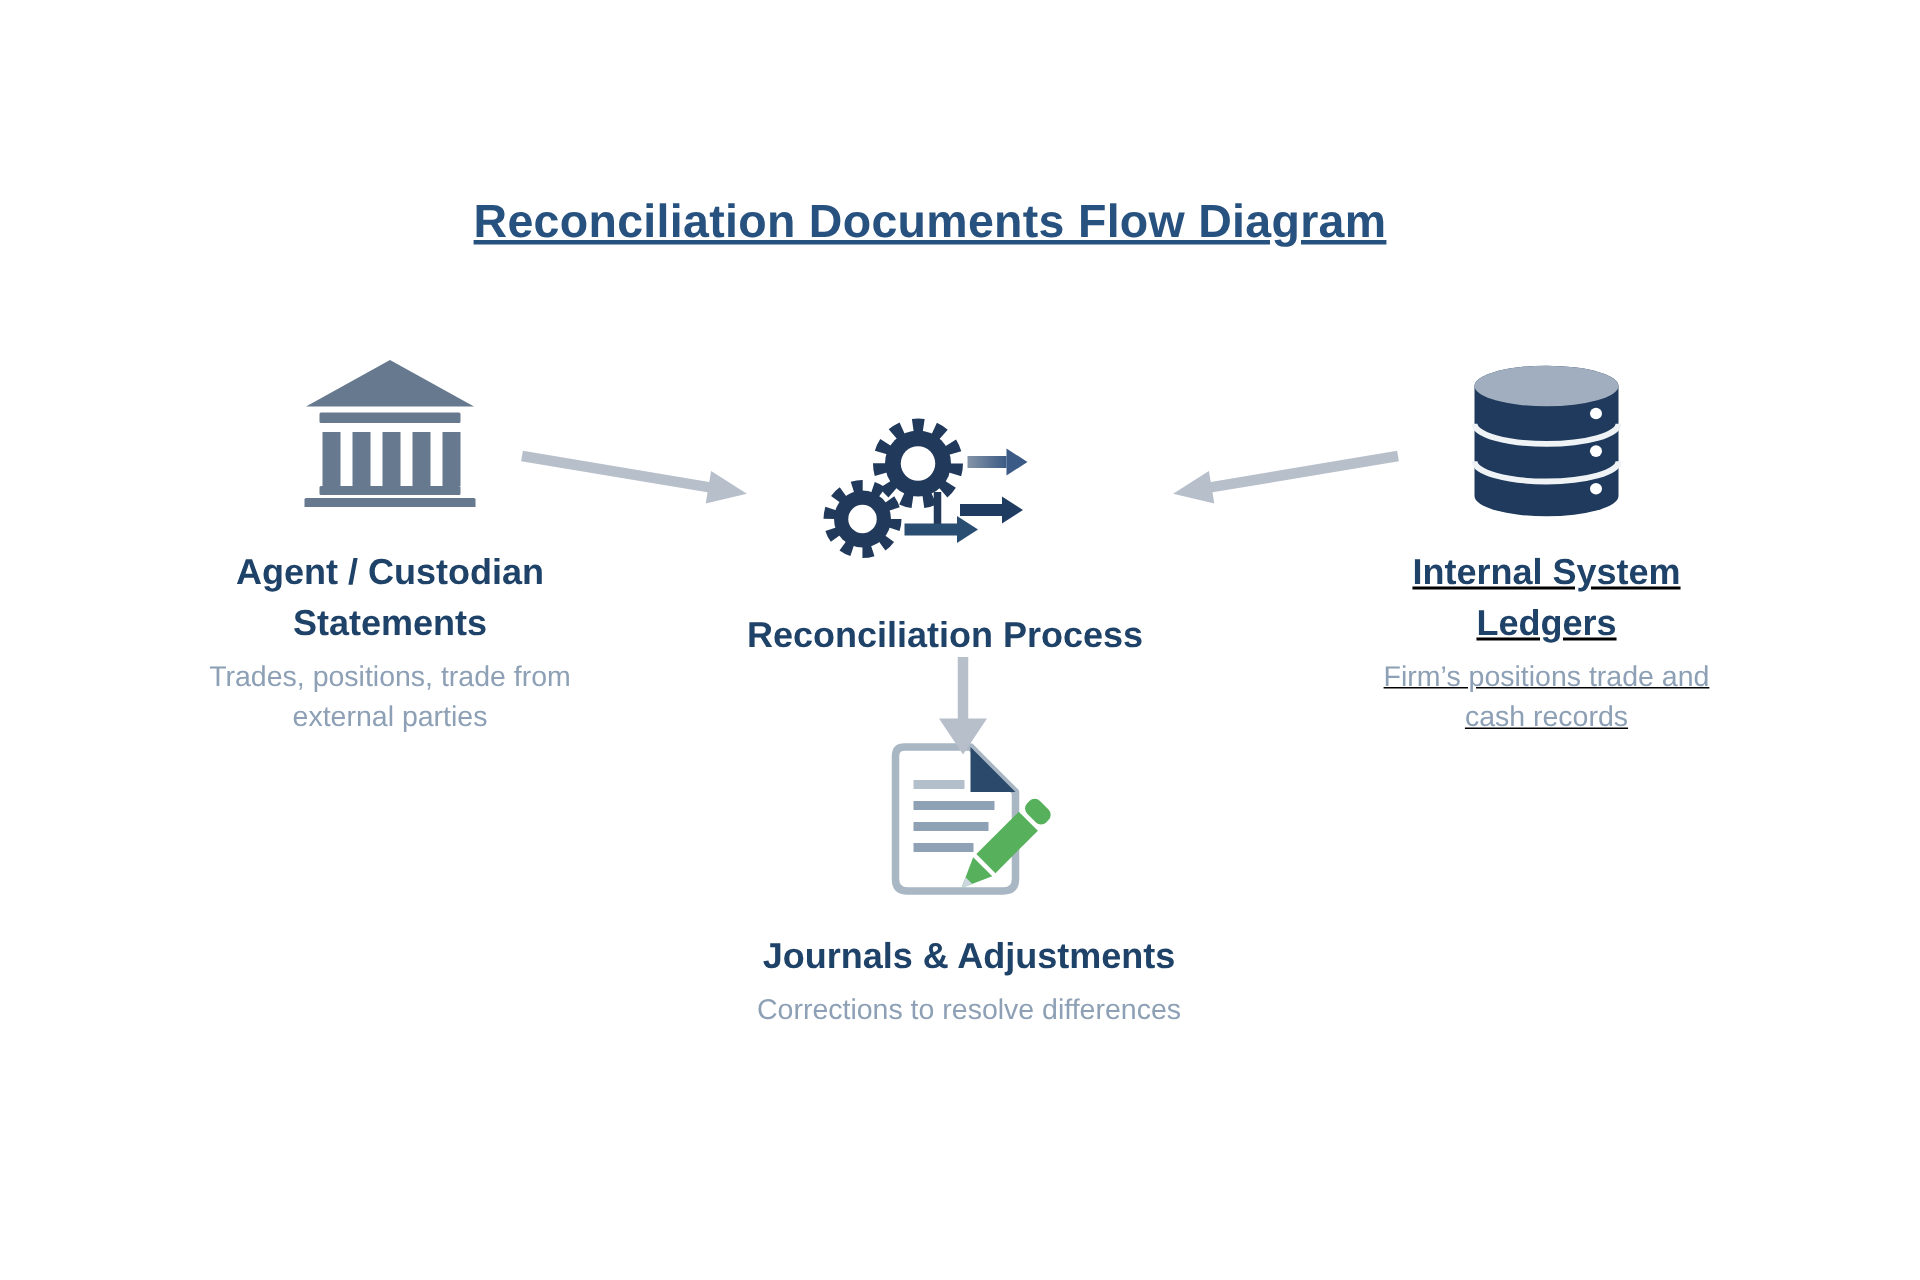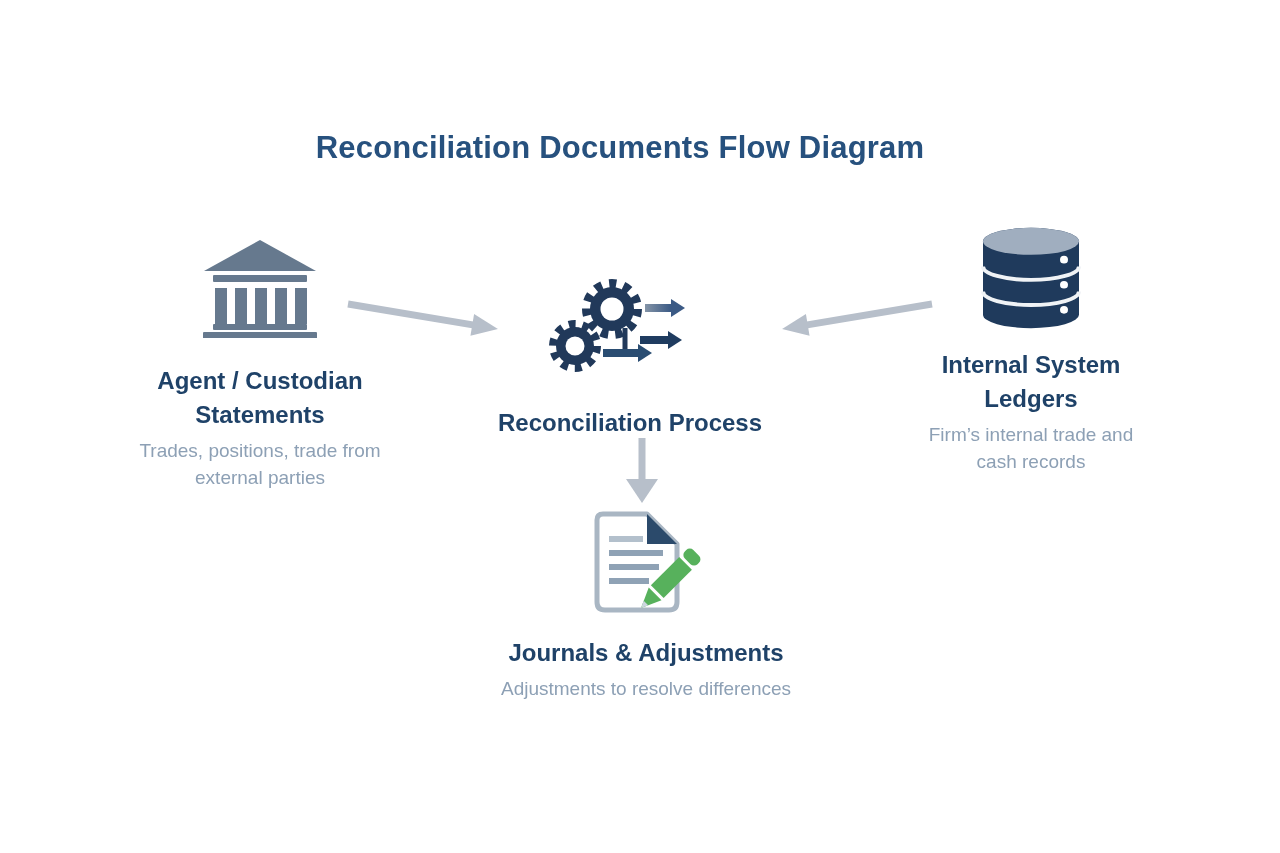--- a/index.html
+++ b/index.html
@@ -15,20 +15,21 @@
     position: absolute;
     top: 130px;
     left: 0;
     width: 1240px;
     margin: 0;
     text-align: center;
     font-size: 31px;
     font-weight: 700;
     color: #27517e;
     letter-spacing: 0.2px;
+    text-decoration: underline;
   }
   .node {
     position: absolute;
     display: flex;
     flex-direction: column;
     align-items: center;
     text-align: center;
     justify-content: flex-end;
   }
   .node .label {
@@ -41,23 +42,23 @@
     font-size: 19px;
     color: #8da0b5;
     line-height: 27px;
     margin-top: 5px;
   }
   .node-agent    { left: 110px; top: 240px; width: 300px; }
   .node-agent .label { margin-top: 22px; }
   .node-process  { left: 430px; top: 278px; width: 400px; }
   .node-process .label { margin-top: 24px; }
   .node-process .icon-wrap { position: relative; left: -14px; }
-  .node-ledgers  { left: 911px; top: 224px; width: 240px; }
+  .node-ledgers  { left: 911px; top: 240px; width: 240px; text-decoration: underline; }
   .node-ledgers .label { margin-top: 12px; }
-  .node-journals { left: 446px; top: 508px; width: 400px; }
+  .node-journals { left: 446px; top: 492px; width: 400px; }
   .node-journals .label { margin-top: 18px; }
   .connector { position: absolute; }
   .connector svg { display: block; }
 </style>
 </head>
 <body>
 
 <div class="canvas">
 
   <h1 class="title">Reconciliation Documents Flow Diagram</h1>
@@ -121,21 +122,21 @@
         <path d="M4 18 L4 94 A48 14 0 0 0 100 94 L100 18 A48 14 0 0 0 4 18 Z" fill="#1f3a5c"></path>
         <path d="M4 44 A48 14 0 0 0 100 44" fill="none" stroke="#f0f3f6" stroke-width="4"></path>
         <path d="M4 70 A48 14 0 0 0 100 70" fill="none" stroke="#f0f3f6" stroke-width="4"></path>
         <ellipse cx="52" cy="18" rx="48" ry="14" fill="#a0aebf"></ellipse>
         <circle cx="85" cy="37" r="4" fill="#ffffff"></circle>
         <circle cx="85" cy="63" r="4" fill="#ffffff"></circle>
         <circle cx="85" cy="89" r="4" fill="#ffffff"></circle>
       </svg>
     </span>
     <div class="label">Internal System Ledgers</div>
-    <div class="sub">Firm’s internal trade and cash records</div>
+    <div class="sub">Firm’s positions trade and cash records</div>
   </div>
 
   <div class="node node-journals">
     <span class="icon-wrap">
       <svg width="126" height="106" viewBox="0 0 126 106" xmlns="http://www.w3.org/2000/svg" aria-hidden="true">
 
         <path d="M20 6 L64 6 L94 36 L94 94 Q94 102 86 102 L22 102 Q14 102 14 94 L14 12 Q14 6 20 6 Z" fill="#ffffff" stroke="#a9b6c3" stroke-width="5" stroke-linejoin="round"></path>
 
         <path d="M64 6 L94 36 L64 36 Z" fill="#2b4a6b"></path>
 
@@ -146,21 +147,21 @@
 
         <g transform="translate(58,100) rotate(-45)">
           <polygon points="0,0 20,-9 20,9" fill="#57b15c"></polygon>
           <polygon points="0,0 7,-3.2 7,3.2" fill="#ccd6df"></polygon>
           <rect x="23" y="-9" width="40" height="18" fill="#57b15c"></rect>
           <rect x="66" y="-9" width="12" height="18" rx="5" fill="#57b15c"></rect>
         </g>
       </svg>
     </span>
     <div class="label">Journals &amp; Adjustments</div>
-    <div class="sub">Adjustments to resolve differences</div>
+    <div class="sub">Corrections to resolve differences</div>
   </div>
 
   <div class="connector" style="left:340px; top:294px;">
     <svg width="170" height="48" viewBox="0 0 170 48" xmlns="http://www.w3.org/2000/svg" aria-hidden="true">
       <g transform="translate(8,10) rotate(9.5)" fill="#b7bfca">
         <rect x="0" y="-3.5" width="128" height="7"></rect>
         <polygon points="126,-11 126,11 152,0"></polygon>
       </g>
     </svg>
   </div>

